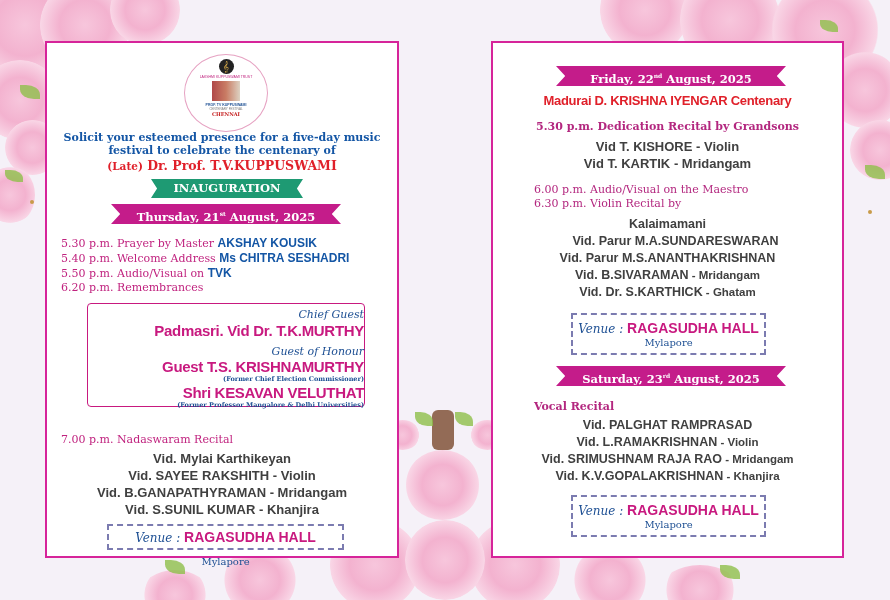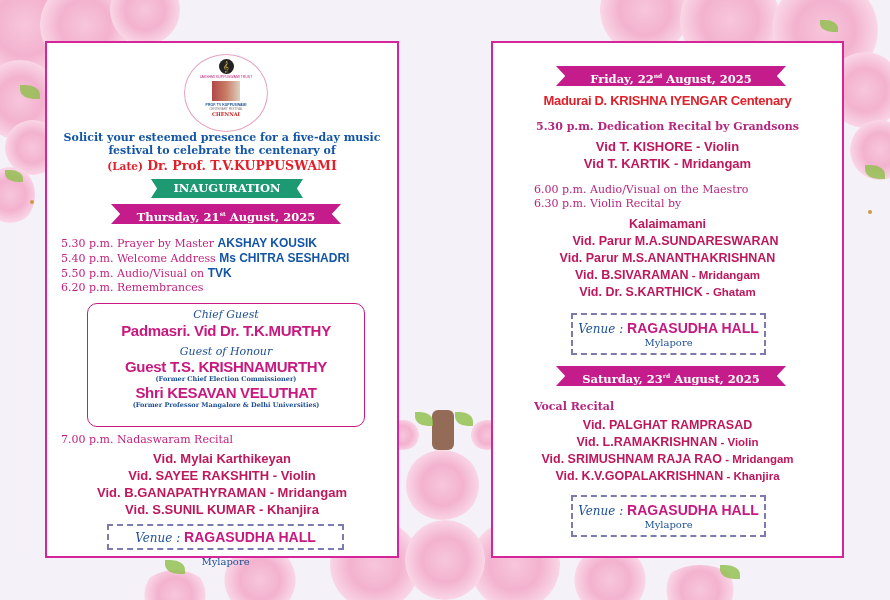--- a/index.html
+++ b/index.html
@@ -17,27 +17,27 @@
   .mag{color:#c8197f;}
   .red{color:#e0202a;}
   .b{font-weight:bold;}
   .cond{font-family:"Liberation Sans",sans-serif;font-weight:bold;letter-spacing:-0.3px;}
   .ribbon{position:absolute;height:20px;color:#fff;font-family:"DejaVu Serif",serif;font-weight:bold;font-size:11.5px;line-height:20px;text-align:center;
     clip-path:polygon(0 0,100% 0,96% 50%,100% 100%,0 100%,4% 50%);}
   .rib-mag{background:#c41c8a;}
   .rib-green{background:#1e9a73;}
   .sched{position:absolute;left:14px;font-family:"DejaVu Serif",serif;font-size:11px;color:#c0237f;line-height:14px;white-space:nowrap;}
   .sched .nm{font-family:"Liberation Sans",sans-serif;font-weight:bold;color:#1456a5;font-size:12px;}
-  .artist{font-family:"Liberation Sans",sans-serif;font-weight:bold;color:#be185d;font-size:13px;line-height:17px;}
+  .artist{font-family:"Liberation Sans",sans-serif;font-weight:bold;color:#404040;font-size:13px;line-height:17px;}
   .artist .role{font-size:11.5px;}
   .venue{position:absolute;border:2px dashed #7b7bb0;box-sizing:border-box;text-align:center;}
   .venue .lbl{font-family:"DejaVu Serif",serif;font-style:italic;color:#1d4f93;font-size:12px;}
   .venue .hall{font-family:"Liberation Sans",sans-serif;font-weight:bold;color:#c8197f;font-size:14px;}
   .venue .loc{font-family:"DejaVu Serif",serif;color:#1d4f93;font-size:10px;}
-  .guestbox{position:absolute;left:40px;width:278px;top:260px;height:124px;border:1.5px solid #c8197f;border-radius:10px;box-sizing:border-box;text-align:center;}
+  .guestbox{position:absolute;left:40px;width:278px;top:260px;height:104px;border:1.5px solid #c8197f;border-radius:4px;box-sizing:border-box;text-align:right;}
   .script{font-family:"DejaVu Serif",serif;font-style:italic;color:#1d4f93;font-size:11px;}
 </style>
 </head>
 <body>
 
 <div>
   <div class="flower" style="left:-30px;top:-30px;width:110px;height:110px;"></div>
   <div class="flower" style="left:40px;top:-20px;width:90px;height:90px;"></div>
   <div class="flower" style="left:-20px;top:60px;width:80px;height:80px;"></div>
   <div class="flower" style="left:110px;top:-25px;width:70px;height:70px;"></div>

